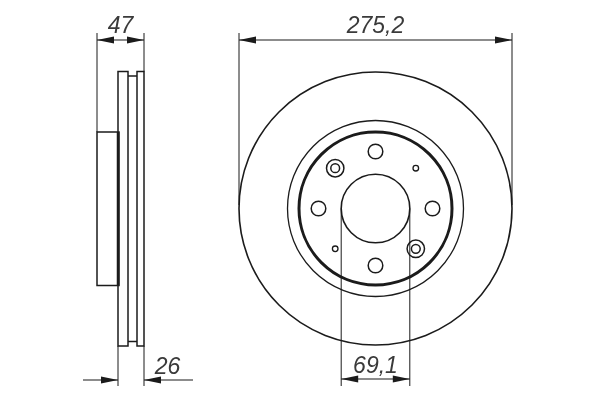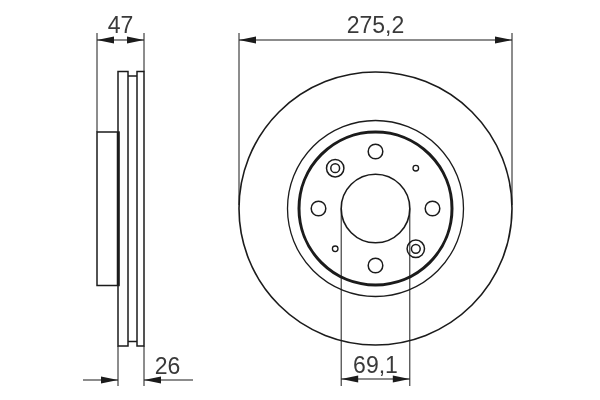--- a/index.html
+++ b/index.html
@@ -1,16 +1,16 @@
 <!DOCTYPE html>
 <html><head>
 <meta charset="utf-8">
 <style>
   html,body{margin:0;padding:0;background:#ffffff;}
-  #stage{position:relative;width:600px;height:400px;background:#ffffff;overflow:hidden;}
+  #stage{position:relative;width:600px;height:400px;background:#ffffff;overflow:hidden;font-style:italic;}
   svg{display:block;}
   .ln{stroke:#1b1b1b;fill:none;}
   .w1{stroke-width:1;}
   .w12{stroke-width:1.2;}
   .w13{stroke-width:1.3;}
   .w15{stroke-width:1.5;}
   .w16{stroke-width:1.6;}
   .w25{stroke-width:2.5;}
   .w3{stroke-width:3;}
   .fw{fill:#ffffff;}

